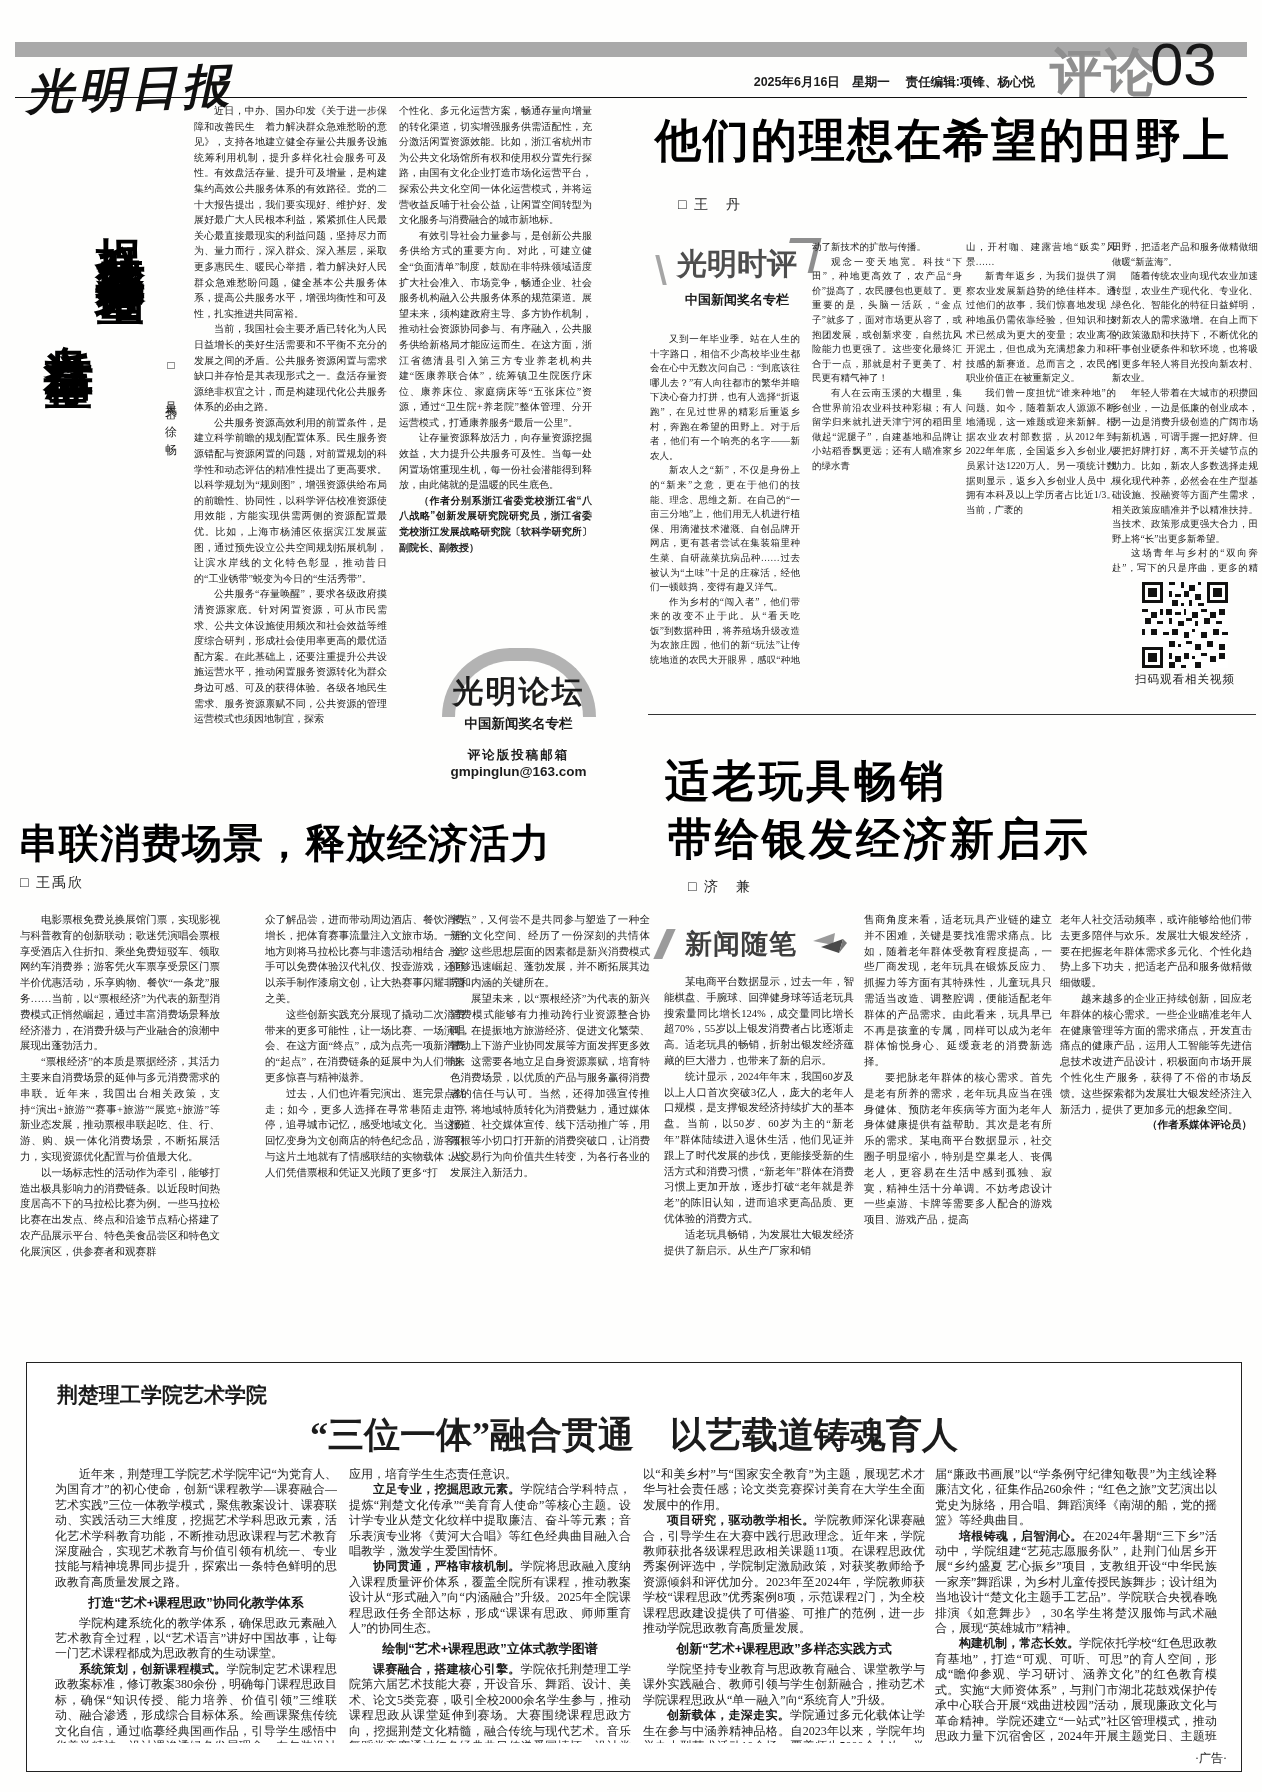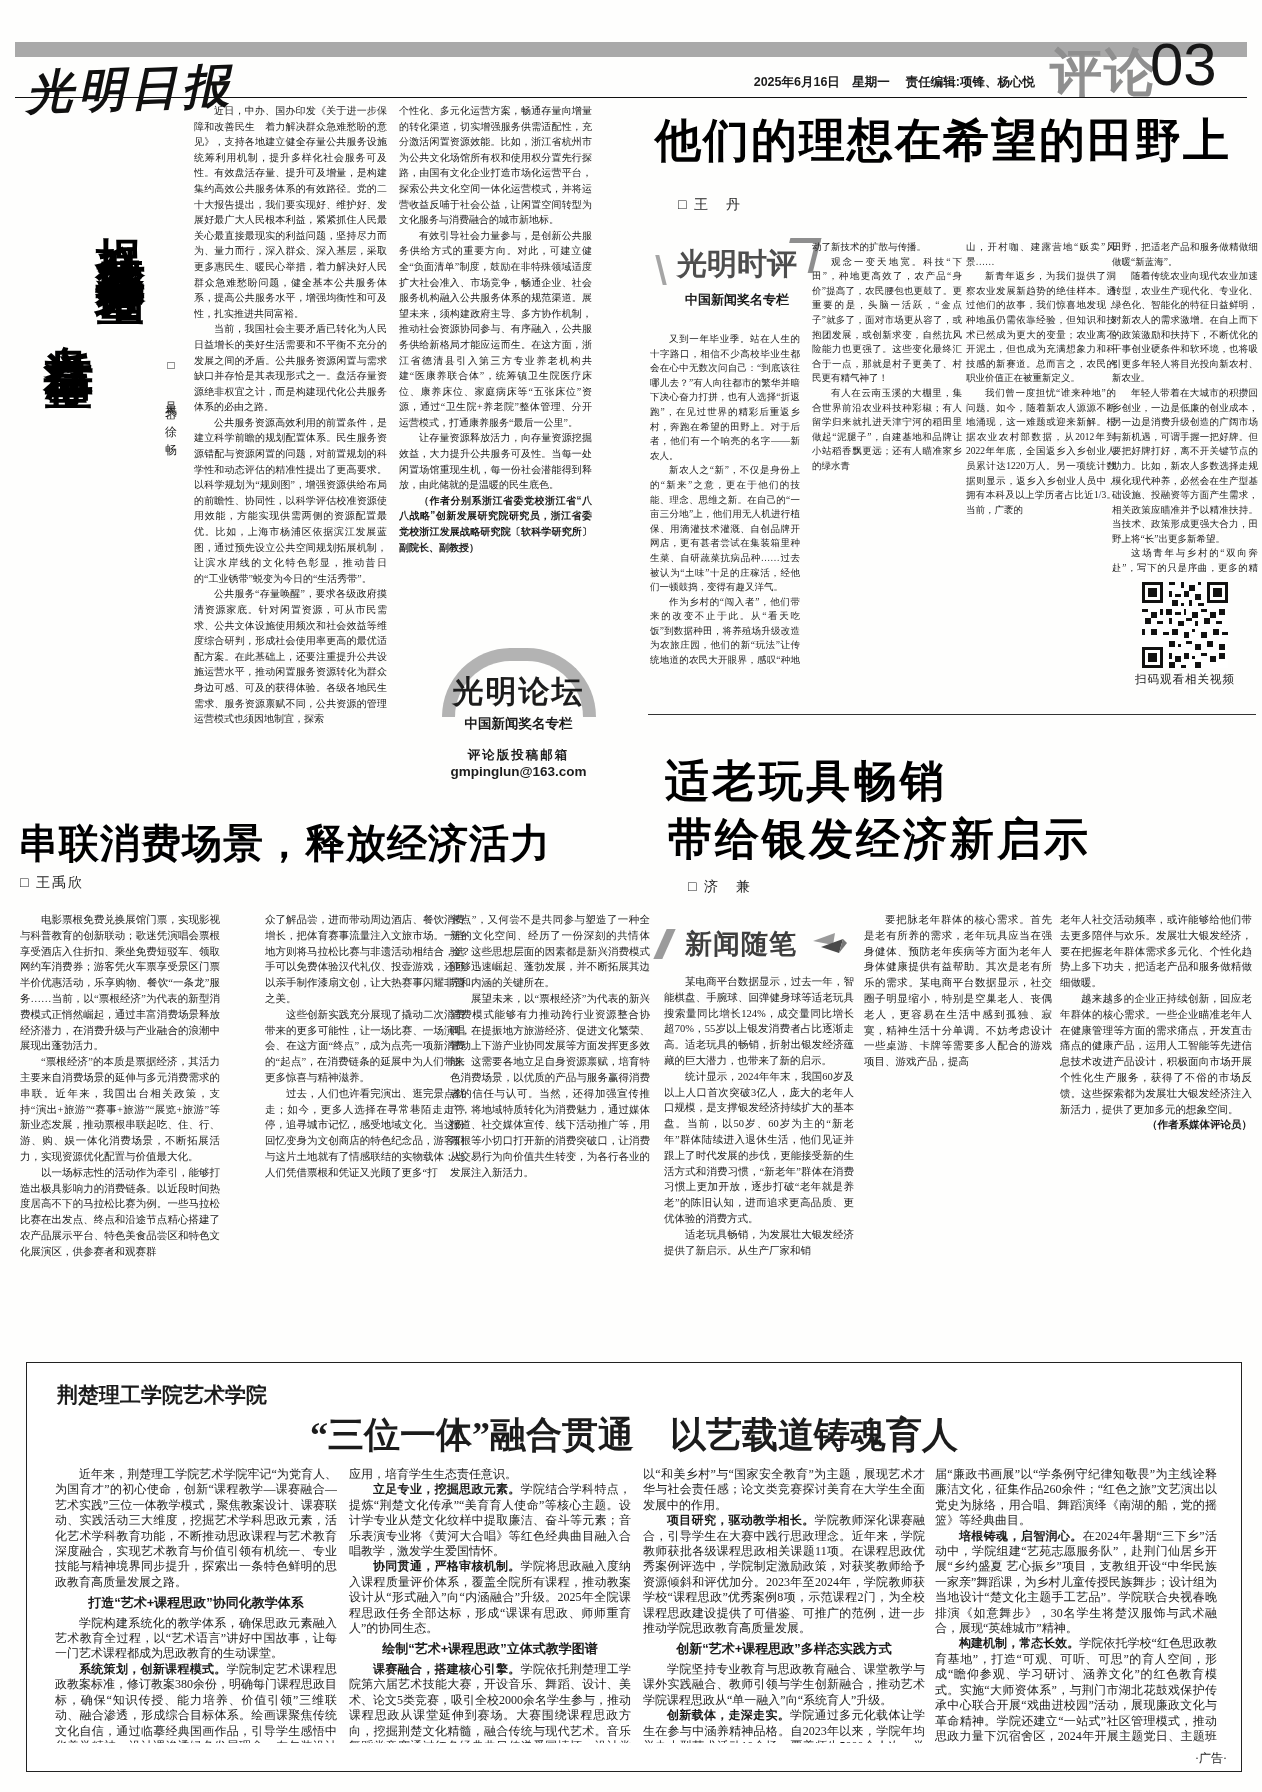--- a/index.html
+++ b/index.html
@@ -226,20 +226,21 @@
       <polygon points="26,22 30,8 34,12" fill="#777"></polygon>
     </svg>
   </div>
 
   <div class="abs col body-cd" style="left:664px;top:974px;width:190px;height:338px;">
     <p>某电商平台数据显示，过去一年，智能棋盘、手腕球、回弹健身球等适老玩具搜索量同比增长124%，成交量同比增长超70%，55岁以上银发消费者占比逐渐走高。适老玩具的畅销，折射出银发经济蕴藏的巨大潜力，也带来了新的启示。</p>
     <p>统计显示，2024年年末，我国60岁及以上人口首次突破3亿人，庞大的老年人口规模，是支撑银发经济持续扩大的基本盘。当前，以50岁、60岁为主的“新老年”群体陆续进入退休生活，他们见证并跟上了时代发展的步伐，更能接受新的生活方式和消费习惯，“新老年”群体在消费习惯上更加开放，逐步打破“老年就是养老”的陈旧认知，进而追求更高品质、更优体验的消费方式。</p>
     <p>适老玩具畅销，为发展壮大银发经济提供了新启示。从生产厂家和销</p>
   </div>
   <div class="abs col body-cd" style="left:864px;top:912px;width:188px;height:400px;">
+    <p class="cont">售商角度来看，适老玩具产业链的建立并不困难，关键是要找准需求痛点。比如，随着老年群体受教育程度提高，一些厂商发现，老年玩具在锻炼反应力、抓握力等方面有其特殊性，儿童玩具只需适当改造、调整腔调，便能适配老年群体的产品需求。由此看来，玩具早已不再是孩童的专属，同样可以成为老年群体愉悦身心、延缓衰老的消费新选择。</p>
     <p>要把脉老年群体的核心需求。首先是老有所养的需求，老年玩具应当在强身健体、预防老年疾病等方面为老年人身体健康提供有益帮助。其次是老有所乐的需求。某电商平台数据显示，社交圈子明显缩小，特别是空巢老人、丧偶老人，更容易在生活中感到孤独、寂寞，精神生活十分单调。不妨考虑设计一些桌游、卡牌等需要多人配合的游戏项目、游戏产品，提高</p>
   </div>
   <div class="abs col body-cd" style="left:1060px;top:912px;width:192px;height:400px;">
     <p class="cont">老年人社交活动频率，或许能够给他们带去更多陪伴与欢乐。发展壮大银发经济，要在把握老年群体需求多元化、个性化趋势上多下功夫，把适老产品和服务做精做细做暖。</p>
     <p>越来越多的企业正持续创新，回应老年群体的核心需求。一些企业瞄准老年人在健康管理等方面的需求痛点，开发直击痛点的健康产品，运用人工智能等先进信息技术改进产品设计，积极面向市场开展个性化生产服务，获得了不俗的市场反馈。这些探索都为发展壮大银发经济注入新活力，提供了更加多元的想象空间。</p>
     <p class="credit-r">（作者系媒体评论员）</p>
   </div>
 
   <div class="abs hl" style="left:18px;top:816px;font-size:40px;letter-spacing:1px;">串联消费场景，释放经济活力</div>
   <div class="abs byline" style="left:20px;top:874px;">□ 王禹欣</div>

